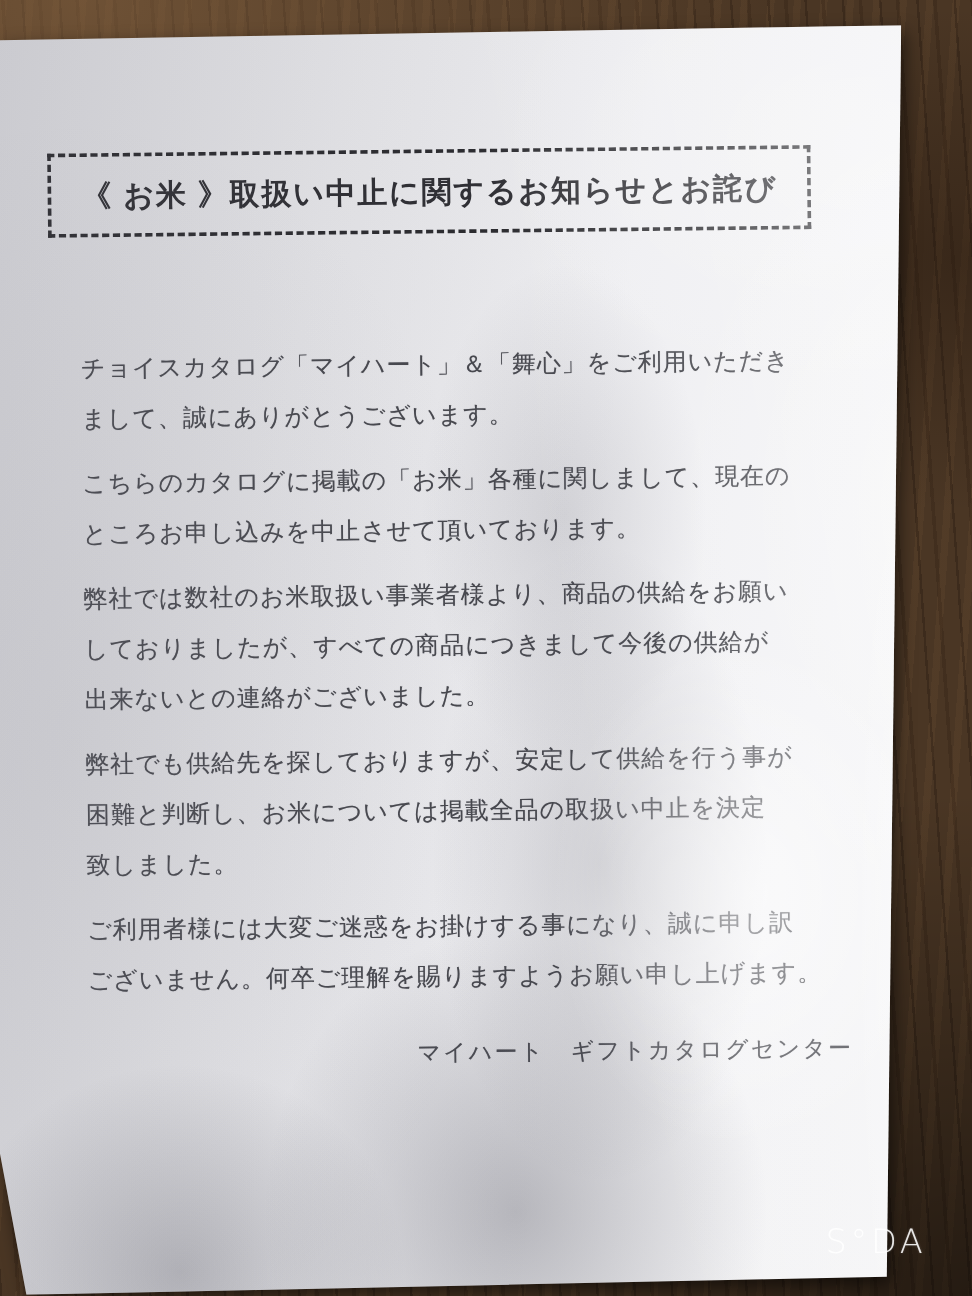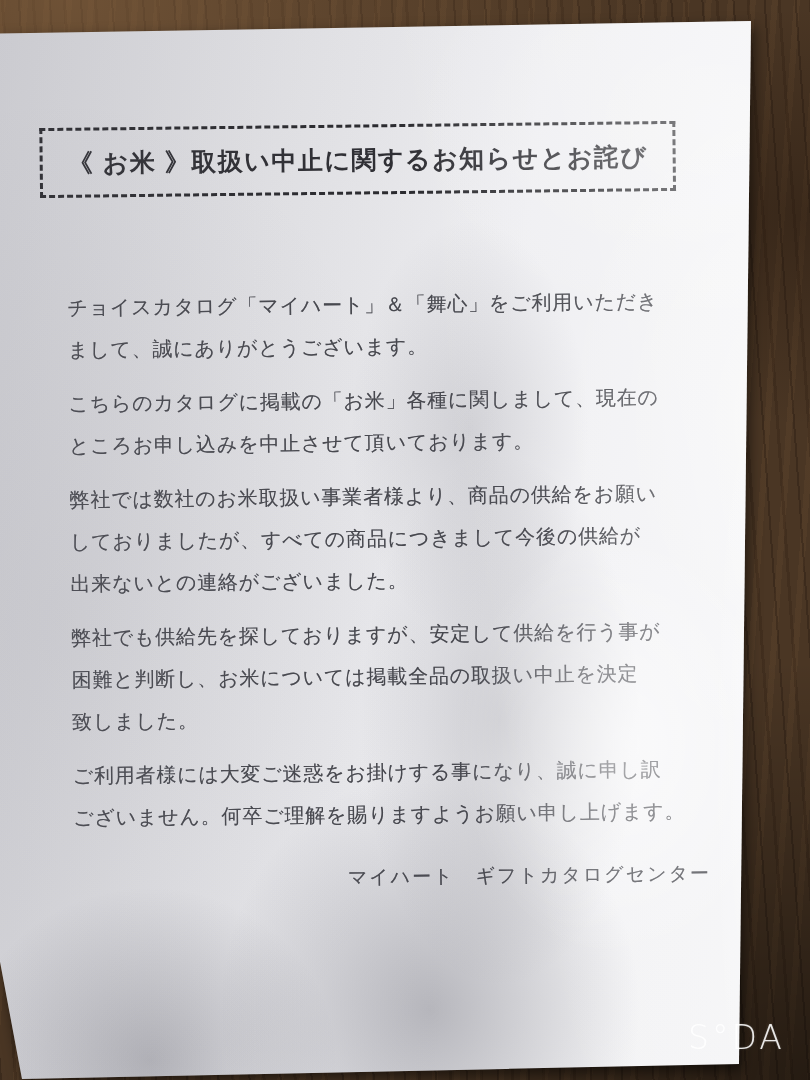--- a/index.html
+++ b/index.html
@@ -88,21 +88,21 @@
 
   
   .vignette{
     position:absolute;inset:0;z-index:4;pointer-events:none;
     background:radial-gradient(120% 120% at 50% 40%, transparent 62%, rgba(0,0,0,.16) 100%);
   }
 
   
   .watermark{
     position:absolute;left:688px;top:1018px;z-index:5;
-    font-size:33px;font-weight:300;letter-spacing:3px;
+    font-size:28px;font-weight:300;letter-spacing:3px;
     color:rgba(255,255,255,.88);
     font-family:"DejaVu Sans", sans-serif;
     text-shadow:0 0 2px rgba(255,255,255,.25);
   }
 </style>
 </head>
 <body>
 
 <div class="scene">
 

